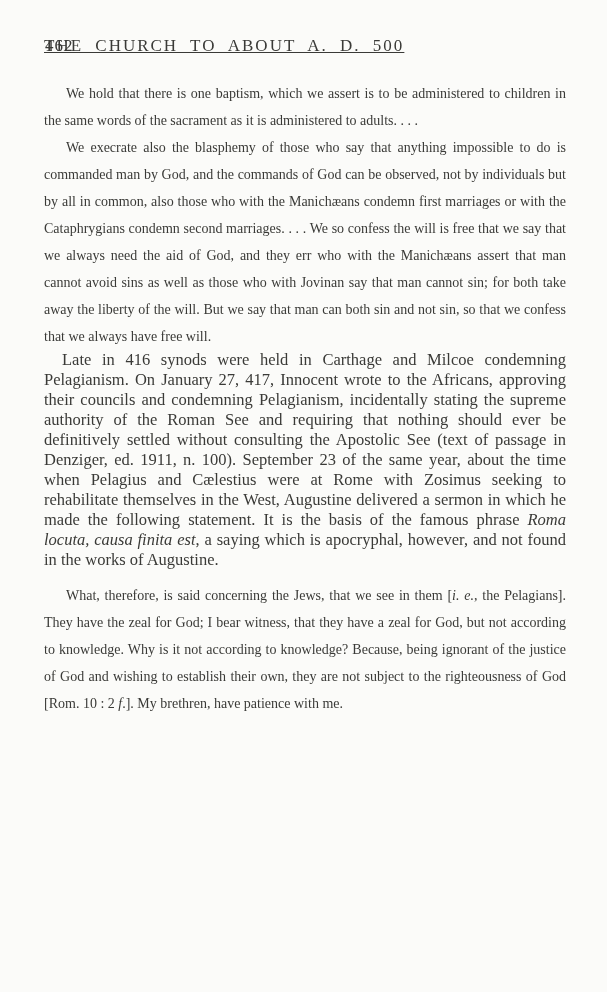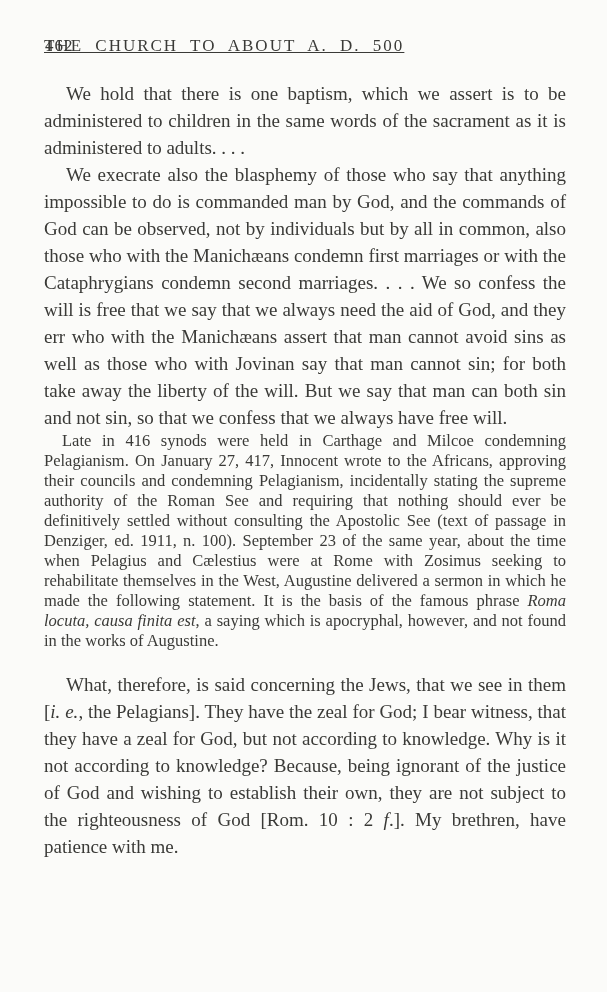--- a/index.html
+++ b/index.html
@@ -41,21 +41,21 @@
     display: block;
     text-align: left;
     font-size: 17px;
     letter-spacing: 2px;
     word-spacing: 6px;
     white-space: nowrap;
     text-decoration: underline;
   }
   .body-text {
     margin: 0;
-    font-size: 19px;
+    font-size: 14px;
     line-height: 27px;
     text-align: justify;
   }
   .indent {
     text-indent: 22px;
   }
   .citation {
     margin-top: 14px;
     margin-bottom: 12px;
   }
@@ -65,21 +65,21 @@
   .note-line {
     margin: 0;
     font-size: 16.5px;
     line-height: 20px;
     text-align: justify;
   }
   .note-heading {
     text-indent: 18px;
   }
   .para-final {
-    margin-top: 20px;
+    margin-top: 12px;
   }
   i {
     font-style: italic;
   }
 </style>
 </head>
 <body>
 
 <div class="page">
 

